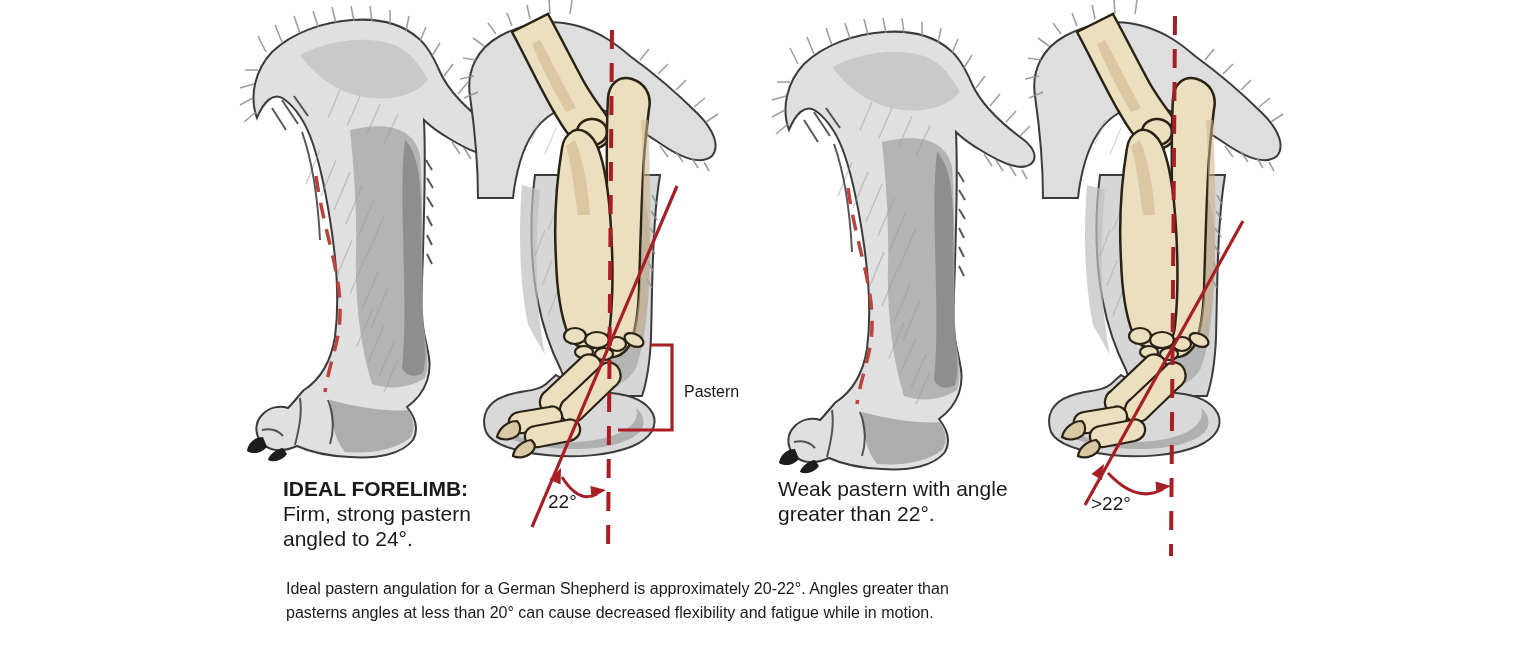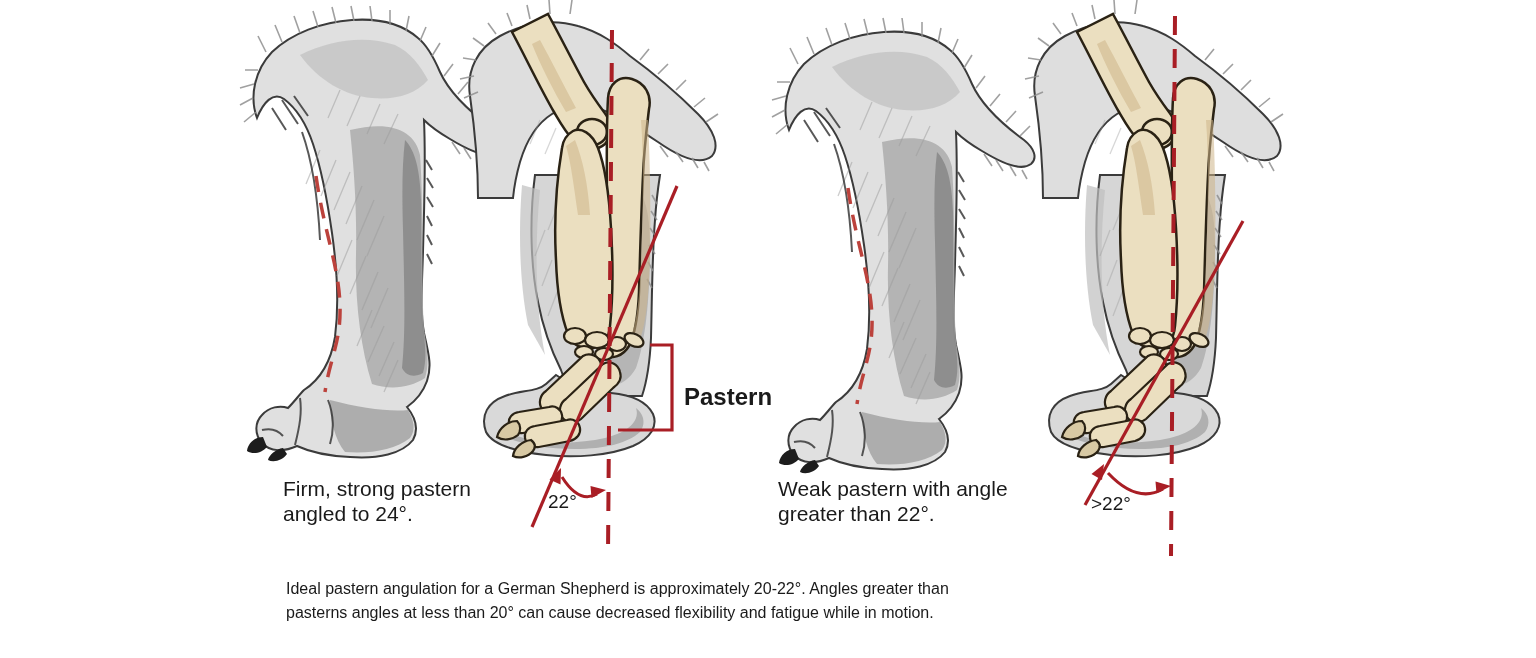--- a/index.html
+++ b/index.html
@@ -3,21 +3,21 @@
 <meta charset="utf-8">
 <style>
   html,body{margin:0;padding:0;background:#ffffff;}
   #stage{position:relative;width:1536px;height:658px;background:#ffffff;overflow:hidden;
          font-family:"Liberation Sans", sans-serif;color:#1a1a1a;}
   #art{position:absolute;left:0;top:0;width:1536px;height:658px;}
   .txt{position:absolute;white-space:nowrap;}
   .panel-label{font-size:21px;line-height:25px;}
   .panel-label .t{font-weight:bold;}
   .angle-label{font-size:19px;}
-  .pastern-label{font-size:24px;font-weight:bold;text-align:center;}
+  .pastern-label{font-size:16px;font-weight:normal;text-align:center;}
   .caption{font-size:16px;line-height:23.6px;}
 </style>
 </head>
 <body>
 
 <div id="stage">
 
 <svg id="art" viewBox="0 0 1536 658" xmlns="http://www.w3.org/2000/svg">
 
   <g id="furryLeg">
@@ -126,20 +126,21 @@
     <path d="M316,176 C324,232 339,266 340,306 C341,342 330,358 325,392" transform="translate(532,12)" fill="none" stroke="#BC423C" stroke-width="3.5" stroke-dasharray="16 11"></path>
     <path d="M1175,16 L1171,556" fill="none" stroke="#A91E25" stroke-width="4" stroke-dasharray="19 14"></path>
     <path d="M1243,221 L1085,505" fill="none" stroke="#A91E25" stroke-width="3.2"></path>
     <path d="M1108,473 Q1137,504 1163,489" fill="none" stroke="#A91E25" stroke-width="3"></path>
     <polygon points="1104,464 1102,480 1091.5,474" fill="#A91E25"></polygon>
     <polygon points="1171,486 1156.5,493.5 1155.5,481.5" fill="#A91E25"></polygon>
   </g>
 </svg>
 
   <div class="txt panel-label" style="left:283px;top:476px;">
+    <div class="t">IDEAL FORELIMB:</div>
     <div>Firm, strong pastern</div>
     <div>angled to 24°.</div>
   </div>
 
   <div class="txt panel-label" style="left:778px;top:476px;">
     <div>Weak pastern with angle</div>
     <div>greater than 22°.</div>
   </div>
 
   <div class="txt pastern-label" style="left:684px;top:383px;">Pastern</div>

